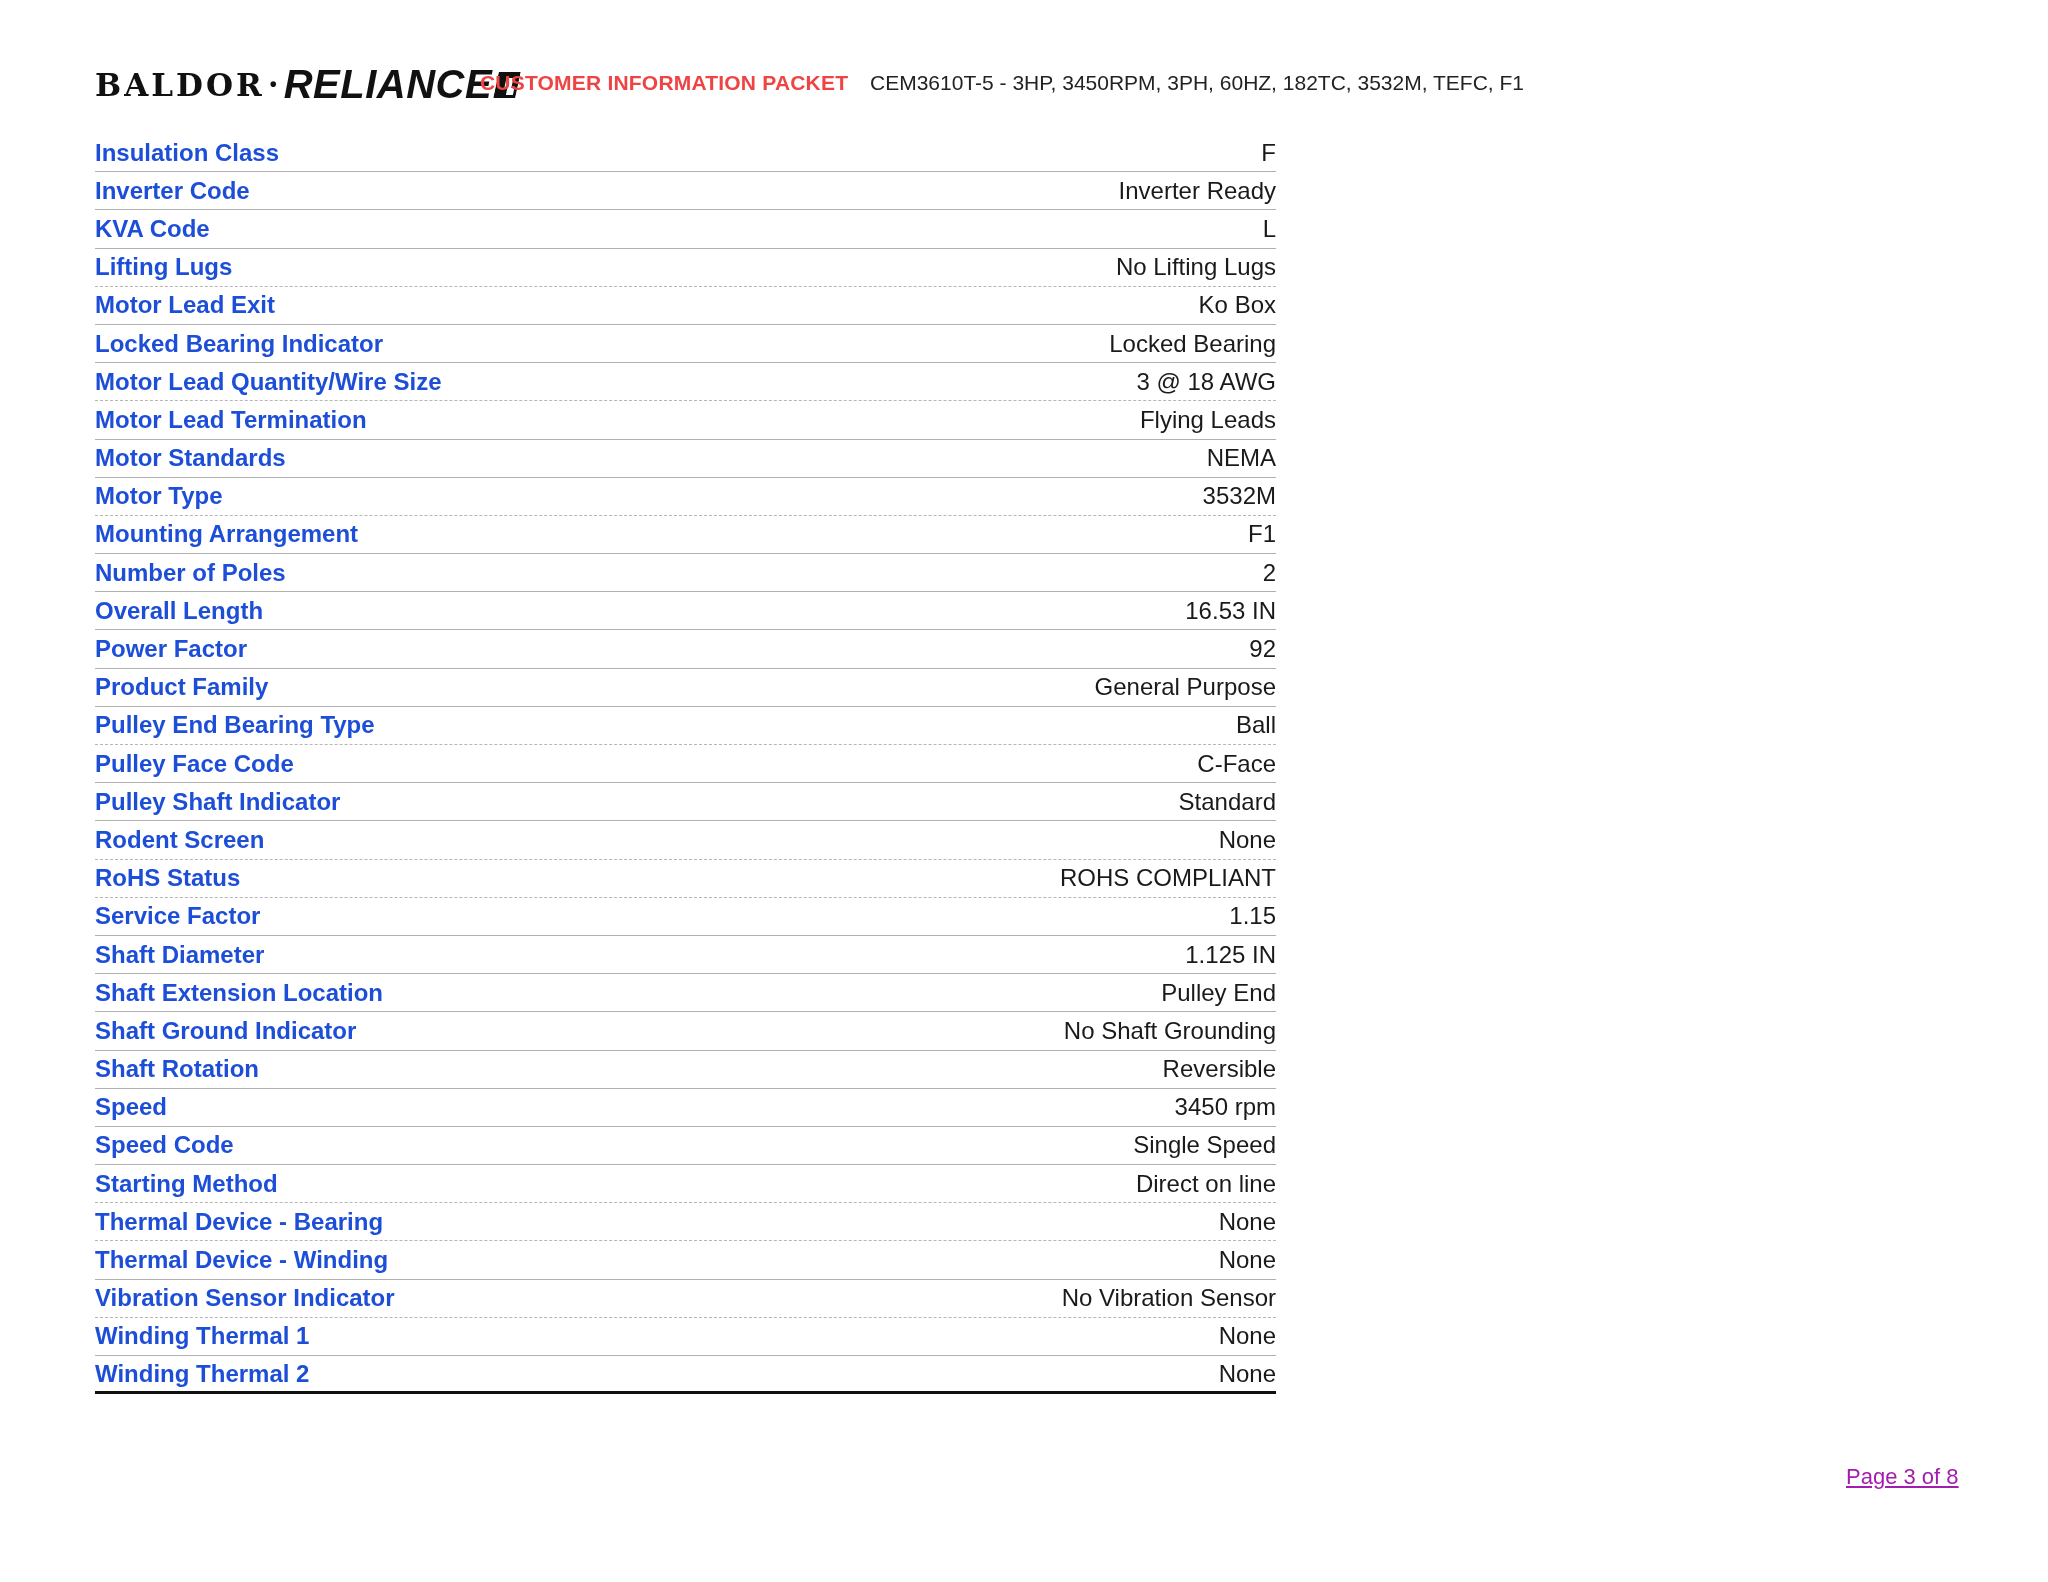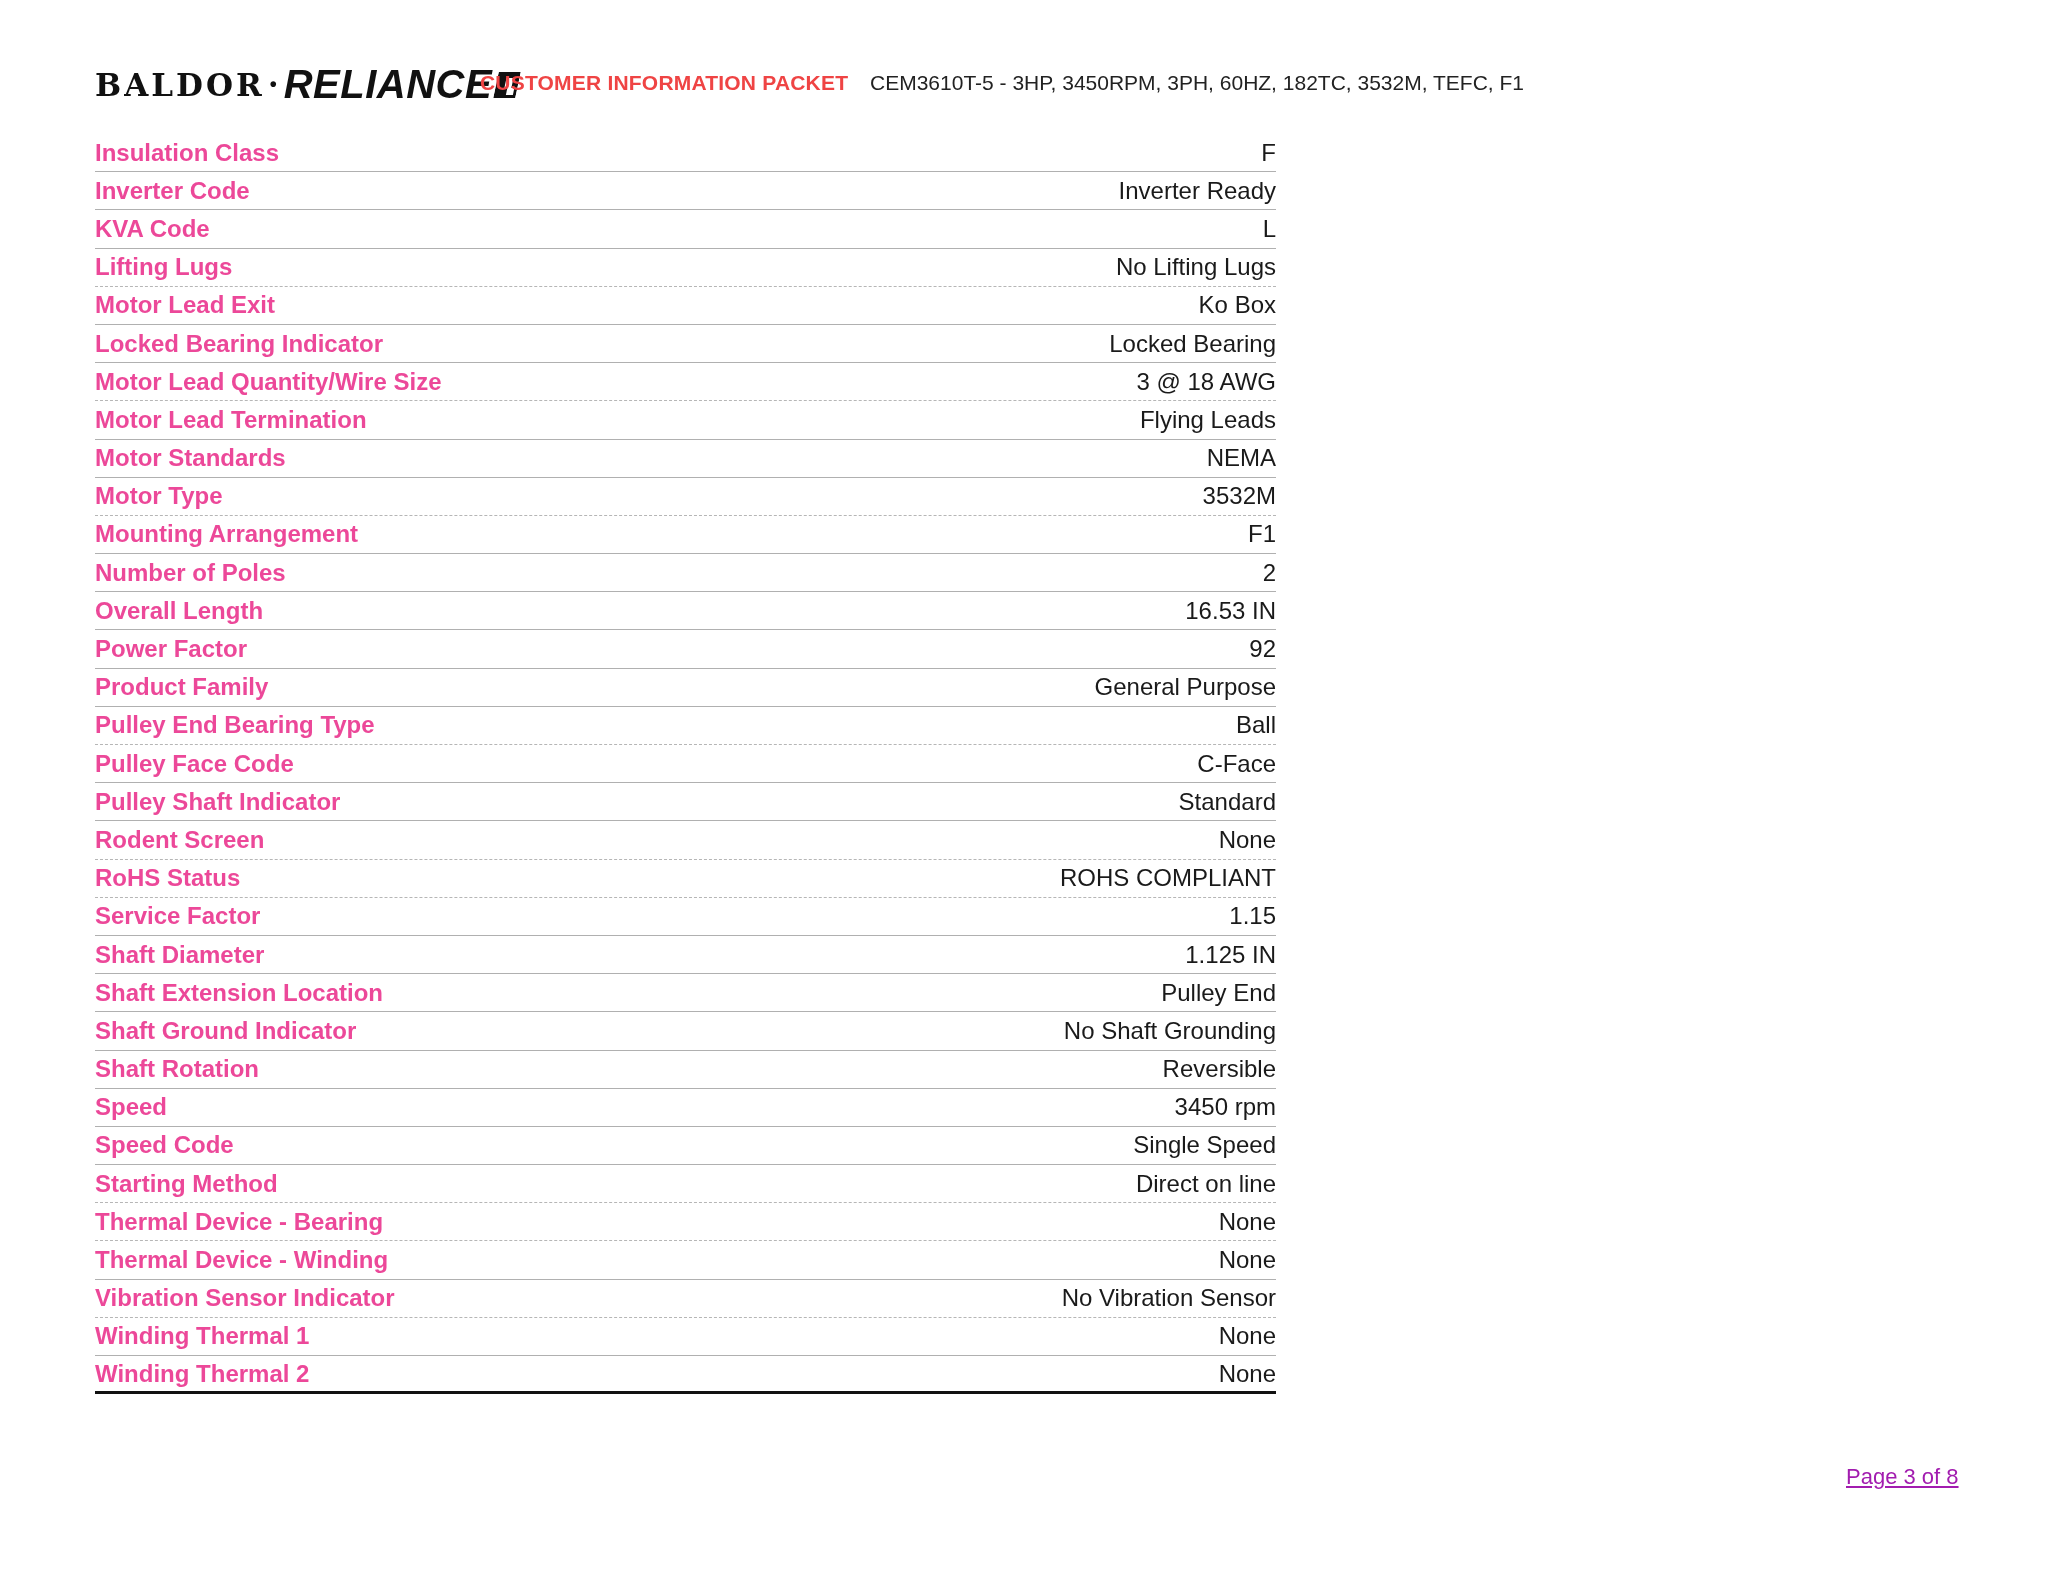--- a/index.html
+++ b/index.html
@@ -95,21 +95,21 @@
   }
   .spec-row.dashed {
     border-bottom: 1px dashed #b6b6b6;
   }
   .spec-row.last {
     border-bottom: 3px solid #111;
   }
   .spec-label {
     font-weight: 700;
     font-size: 24px;
-    color: #ec4899;
+    color: #1d4ed8;
     white-space: nowrap;
   }
   .spec-value {
     font-weight: 400;
     font-size: 24px;
     color: #1a1a1a;
     white-space: nowrap;
     text-align: right;
   }
 

